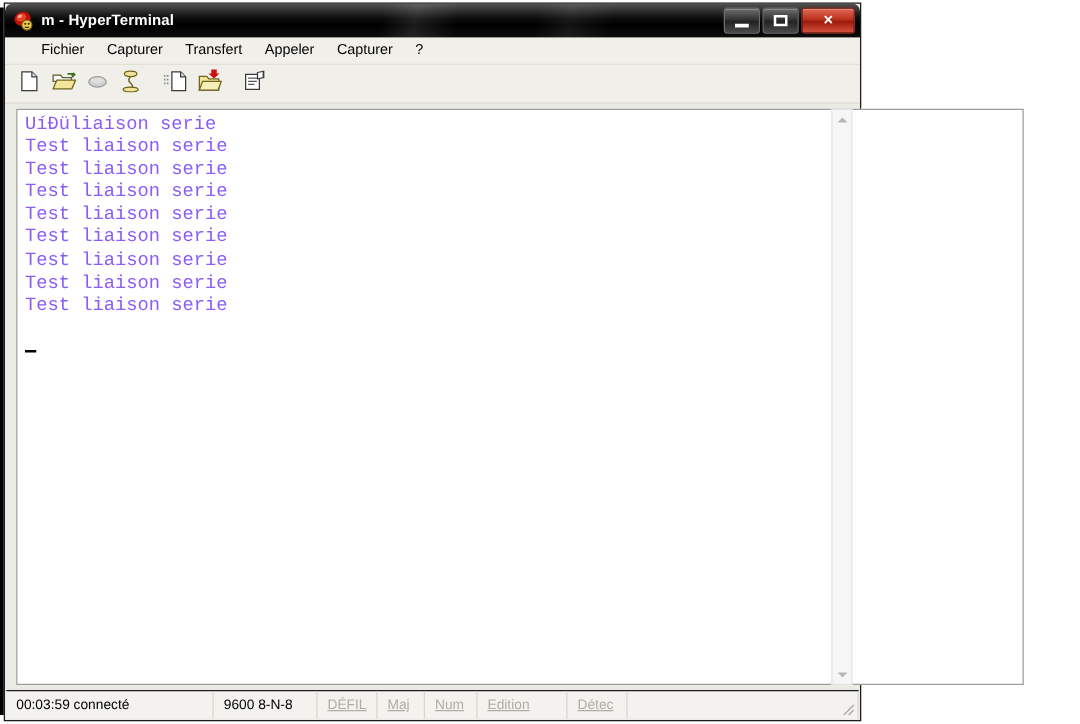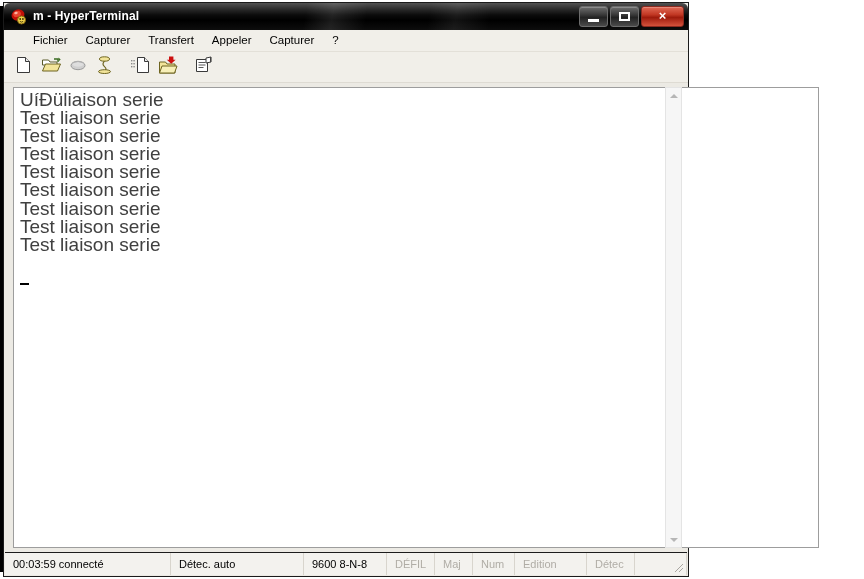--- a/index.html
+++ b/index.html
@@ -179,24 +179,24 @@
     height: 461px;
     background: #ffffff;
     border: 1px solid #9d9d9d;
     box-sizing: border-box;
     overflow: hidden;
   }
   #term-text {
     position: absolute;
     left: 6px;
     top: 3px;
-    font-family: Liberation Sans, sans-serif;
-    font-size: 19px;
+    font-family: Liberation Mono, monospace;
+    font-size: 15px;
     line-height: 18.1px;
-    color: #404040;
+    color: #8b5cf6;
     white-space: pre;
     letter-spacing: 0px;
   }
   #term-cursor {
     display: inline-block;
     width: 9px;
     height: 2px;
     background: #000000;
     vertical-align: baseline;
     position: relative;
@@ -251,21 +251,21 @@
   }
   .sb-cell {
     height: 22px;
     display: flex;
     align-items: center;
     padding-left: 8px;
     box-sizing: border-box;
     border-right: 1px solid #d8d5cd;
     white-space: nowrap;
   }
-  .sb-cell.dim { color: #b0ada6; }
+  .sb-cell.dim { color: #b0ada6; text-decoration: underline; }
   .sb-grip {
     position: absolute;
     right: 2px; bottom: 1px;
     width: 14px; height: 14px;
   }
 </style>
 </head>
 <body>
 
 <div id="desktop">
@@ -422,21 +422,20 @@
       <div class="sb-arrow up">
         <div class="tri-up"></div>
       </div>
       <div class="sb-arrow down">
         <div class="tri-down"></div>
       </div>
     </div>
 
     <div id="statusbar">
       <div class="sb-cell" style="width:166px">00:03:59 connecté</div>
-      <div class="sb-cell" style="width:133px">Détec. auto</div>
       <div class="sb-cell" style="width:83px">9600 8-N-8</div>
       <div class="sb-cell dim" style="width:48px">DÉFIL</div>
       <div class="sb-cell dim" style="width:38px">Maj</div>
       <div class="sb-cell dim" style="width:42px">Num</div>
       <div class="sb-cell dim" style="width:72px">Edition</div>
       <div class="sb-cell dim" style="width:48px">Détec</div>
       <div class="sb-cell" style="flex:1"></div>
       <div class="sb-grip">
         <svg width="14" height="14" viewBox="0 0 14 14">
           <g stroke="#a9a6a0" stroke-width="1">

